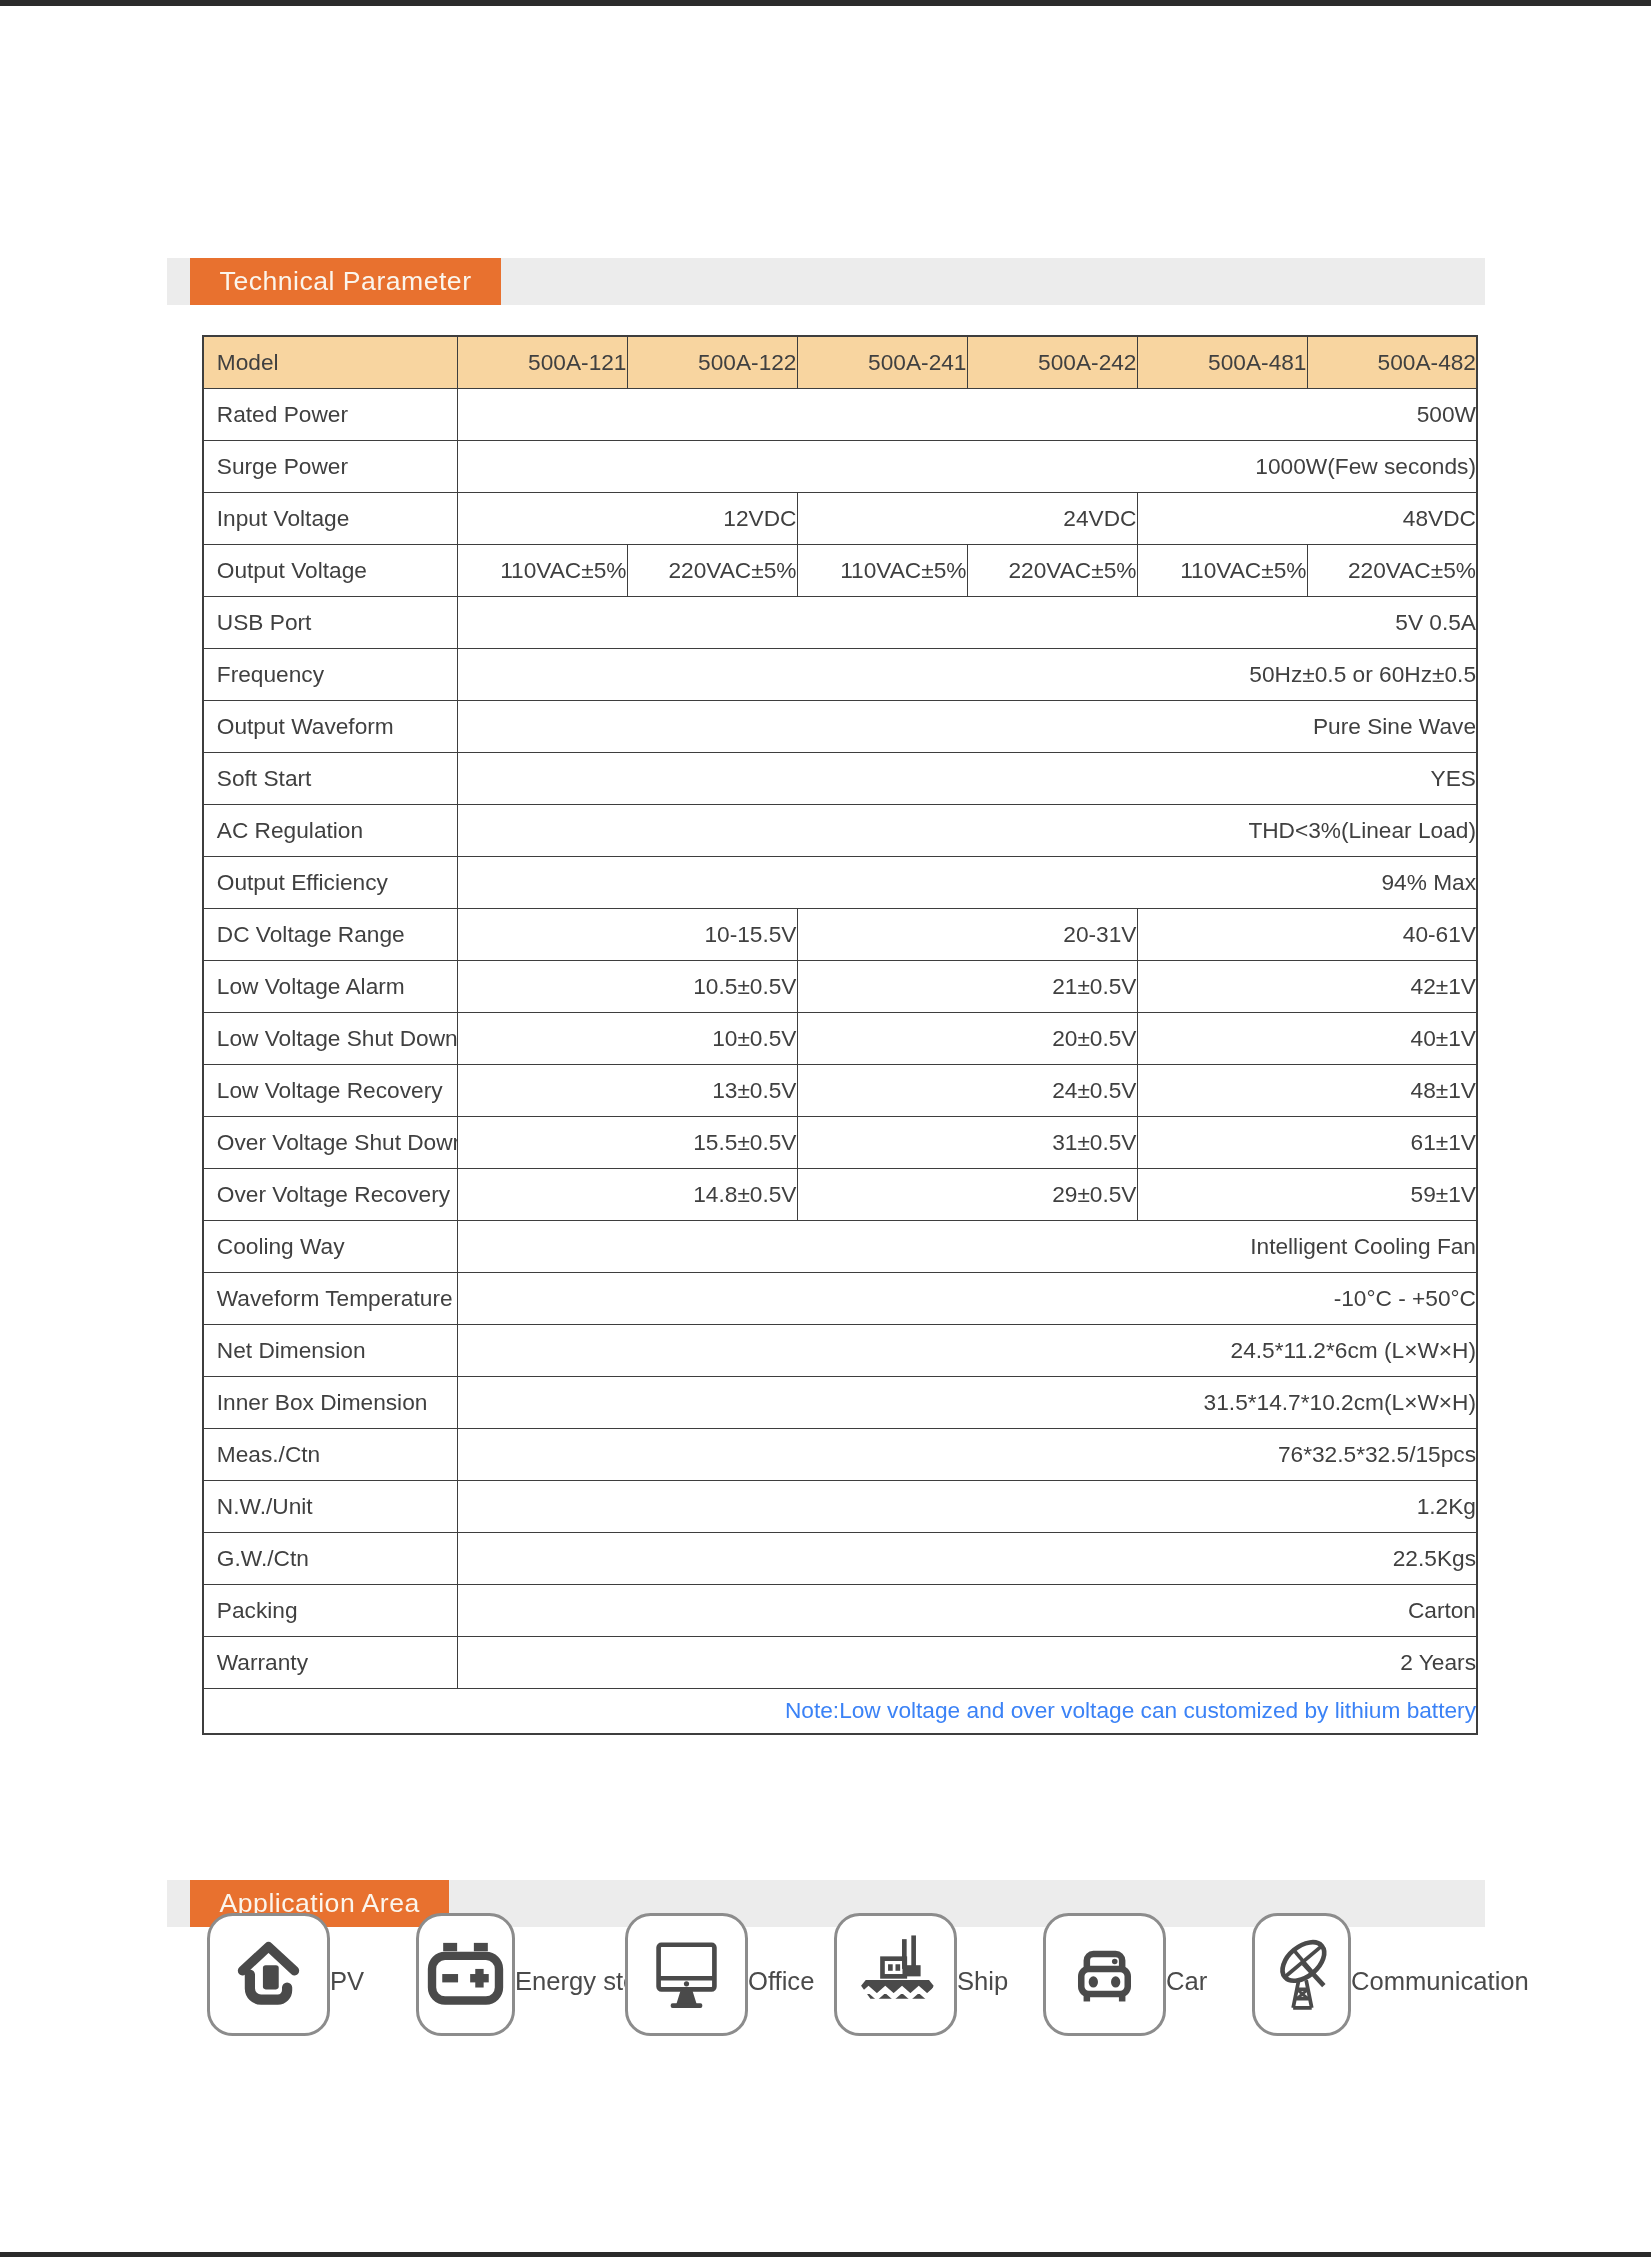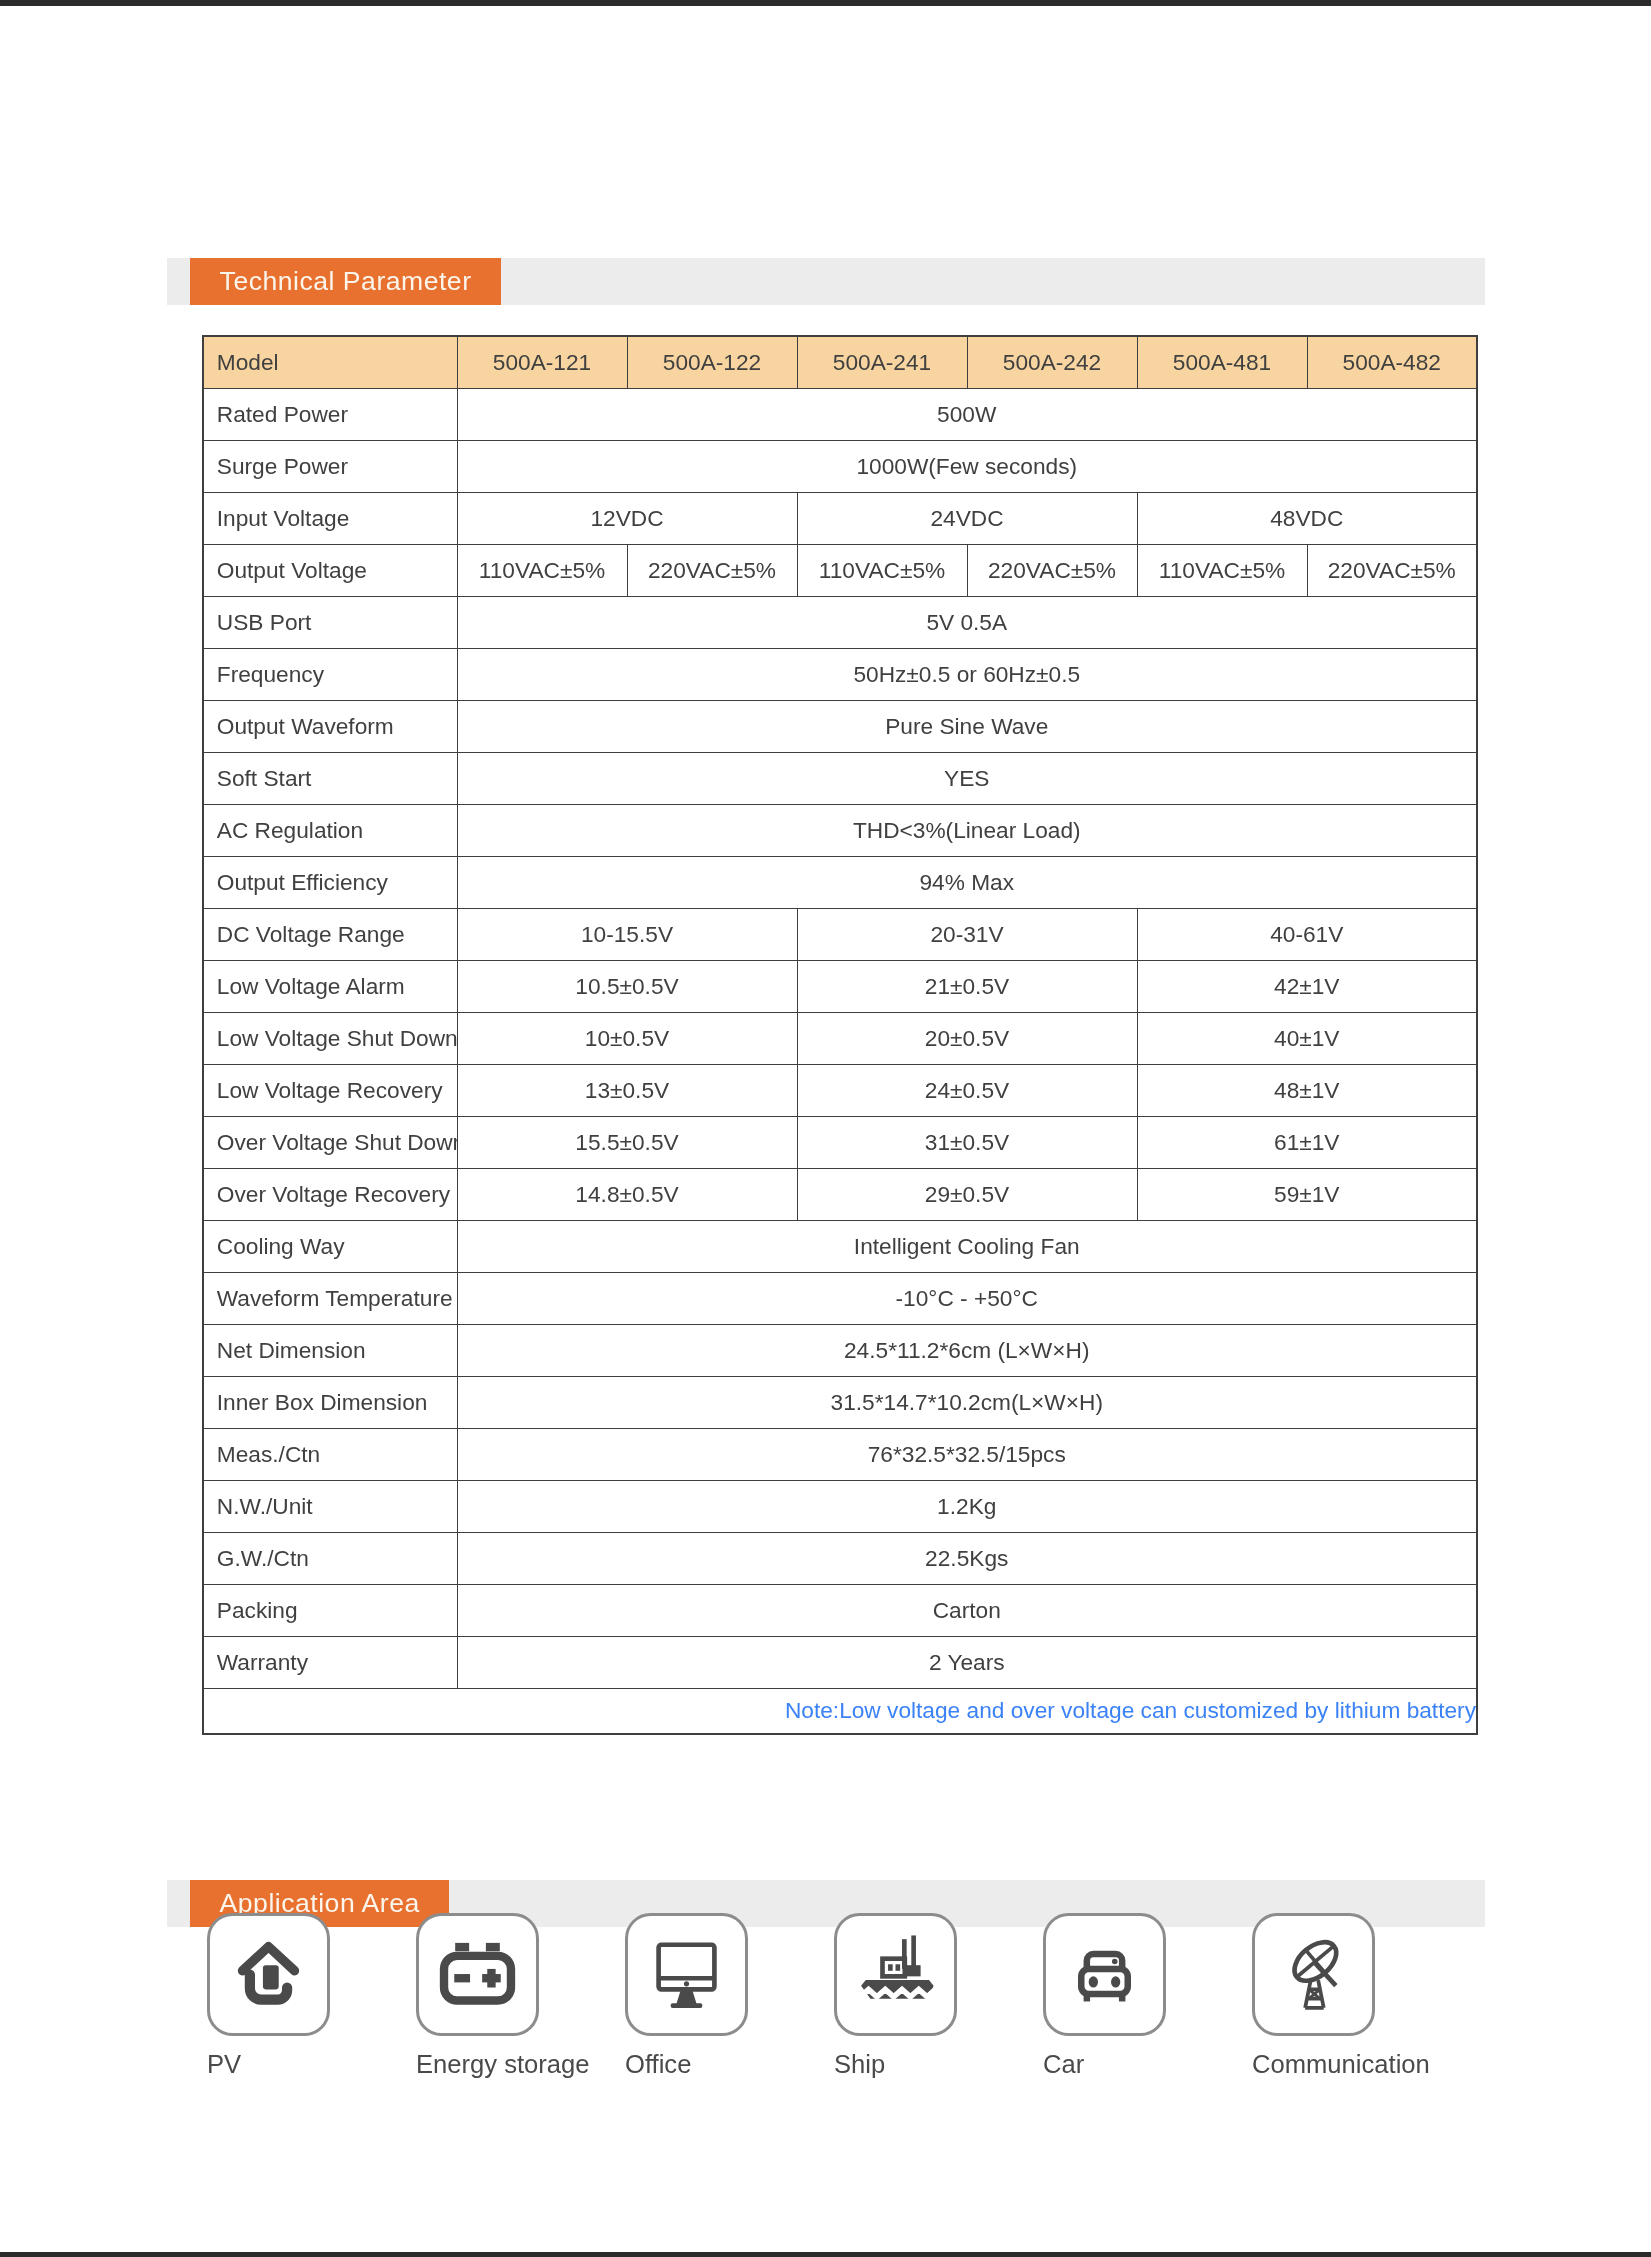--- a/index.html
+++ b/index.html
@@ -25,25 +25,25 @@
     position:absolute; left:202px; top:335px; width:1273px;
     border-collapse:collapse; table-layout:fixed; font-size:22.7px;
     border:2px solid #3E3E3E; color:#404040;
   }
   table.spec td { border:1px solid #3E3E3E; overflow:hidden; white-space:nowrap; }
   tr.header-row { height:52px; }
   tr.header-row td { background:#F8D5A0; }
   tr.spec-row { height:52px; }
   tr.note-row { height:46px; }
   .label-cell { text-align:left; padding-left:12.8px; }
-  .value-cell { text-align:center;margin-top:40px; }
+  .value-cell { text-align:right;margin-top:40px; }
   .note-cell { text-align:right; padding-left:11.8px; color:#3b82f6; }
 
   .apps { position:absolute; left:207px; top:1913px; display:flex; }
-  .app-item { width:209px; display:flex; flex-direction:column; align-items:flex-start; }
+  .app-item { width:209px; display:flex; flex-direction:row; align-items:center; }
   .tile {
     width:123px; height:123px; border:3.9px solid #8C8C8C; border-radius:25.6px;
     background:#fff; display:flex; align-items:center; justify-content:center;
   }
   .tile svg { width:93px; height:93px; }
   .app-label { margin-top:13.8px; font-size:25.6px; color:#4a4a4a; white-space:nowrap; }
 </style>
 </head>
 <body>
 

